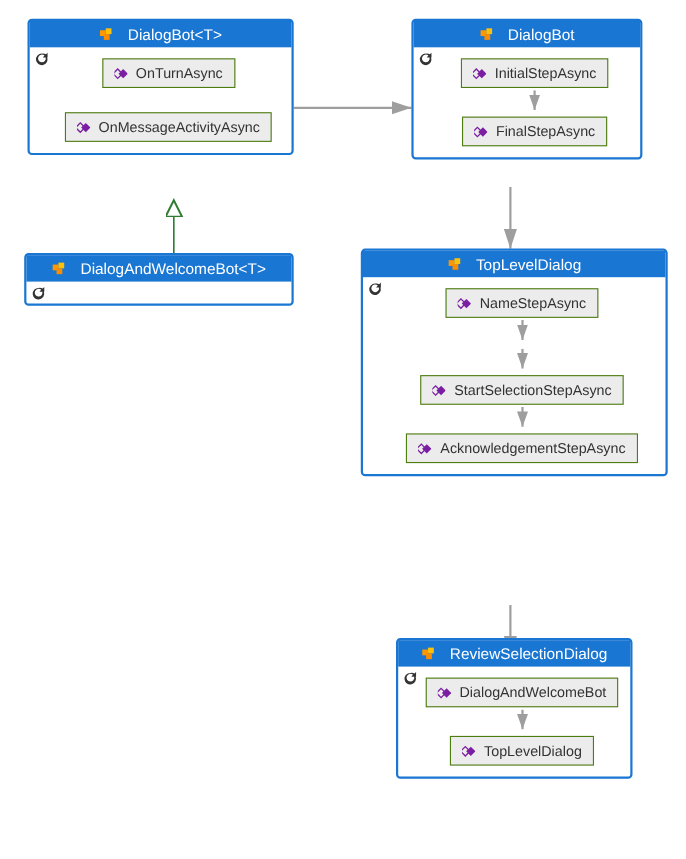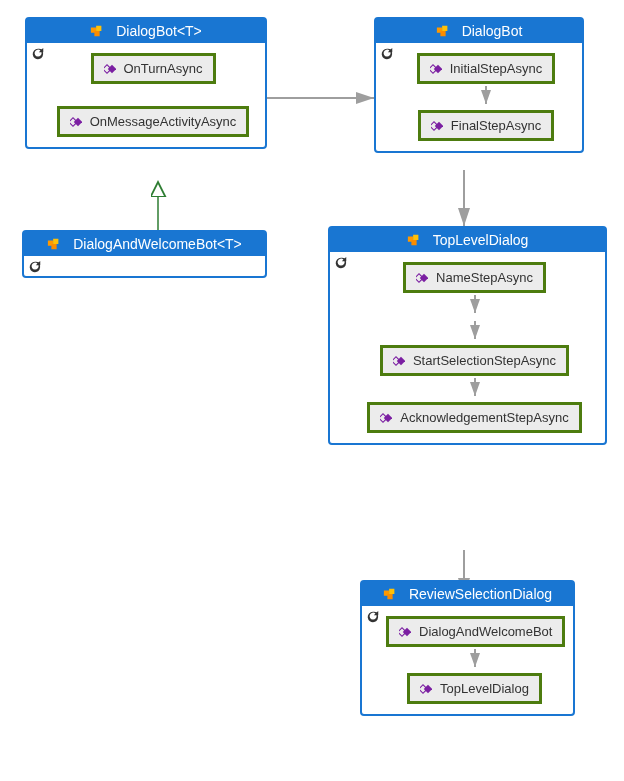--- a/index.html
+++ b/index.html
@@ -46,21 +46,21 @@
   }
   .loop-icon {
     position: absolute;
     top: 4px;
     left: 4px;
     width: 14px;
     height: 14px;
   }
   .member {
     background: #ececec;
-    border: 3px solid #4d7c0f;
+    border: 1px solid #4d7c0f;
     padding: 5px 10px 5px 10px;
     margin: 0 auto;
     display: flex;
     align-items: center;
     gap: 8px;
     font-size: 13px;
     color: #333;
     white-space: nowrap;
     width: fit-content;
   }

